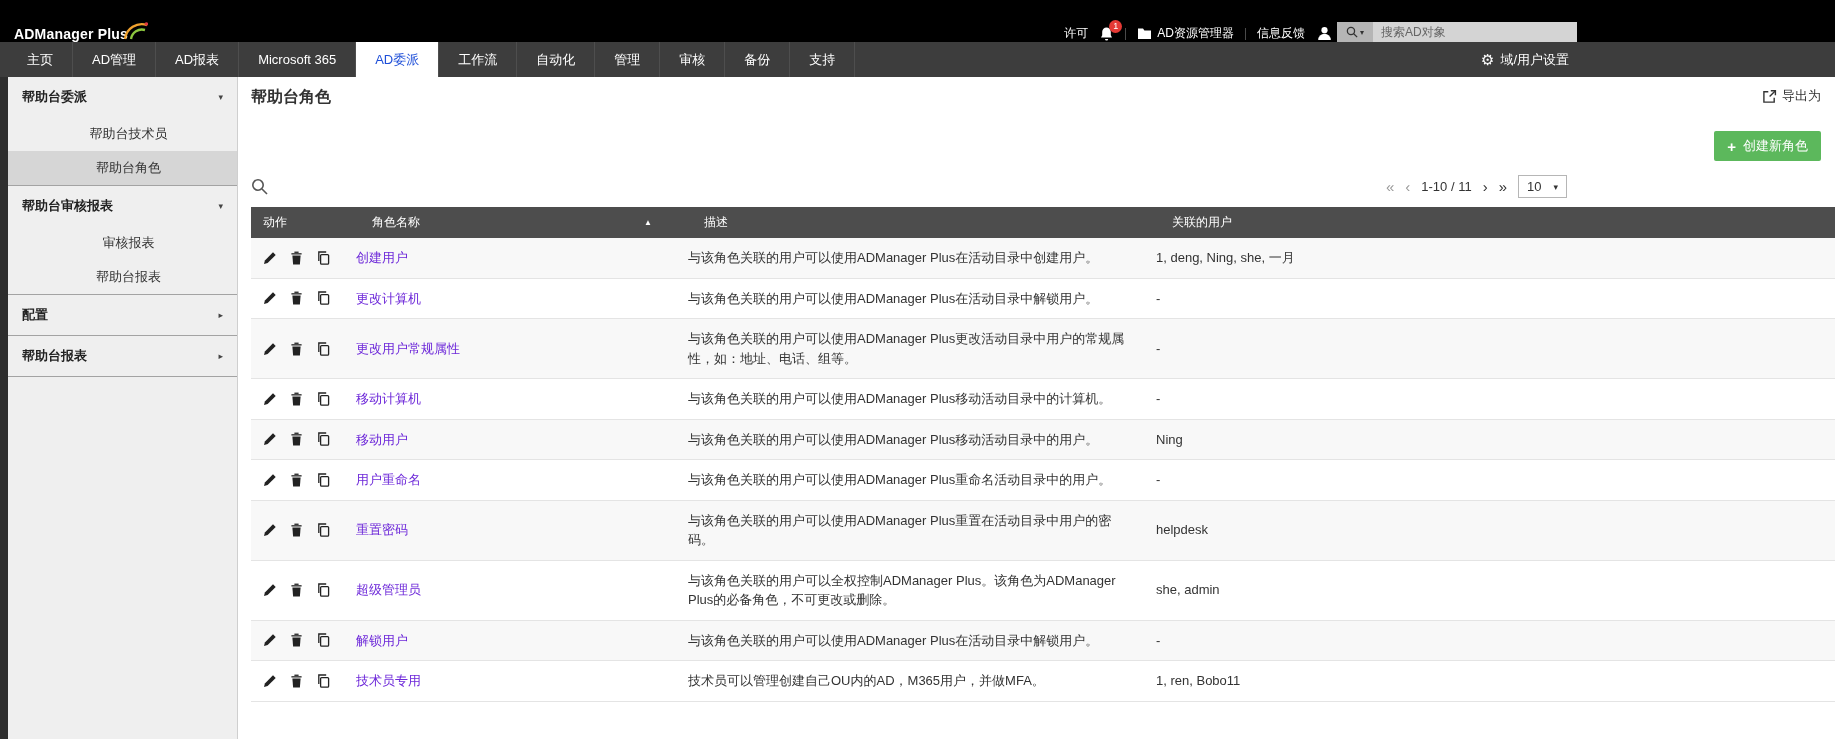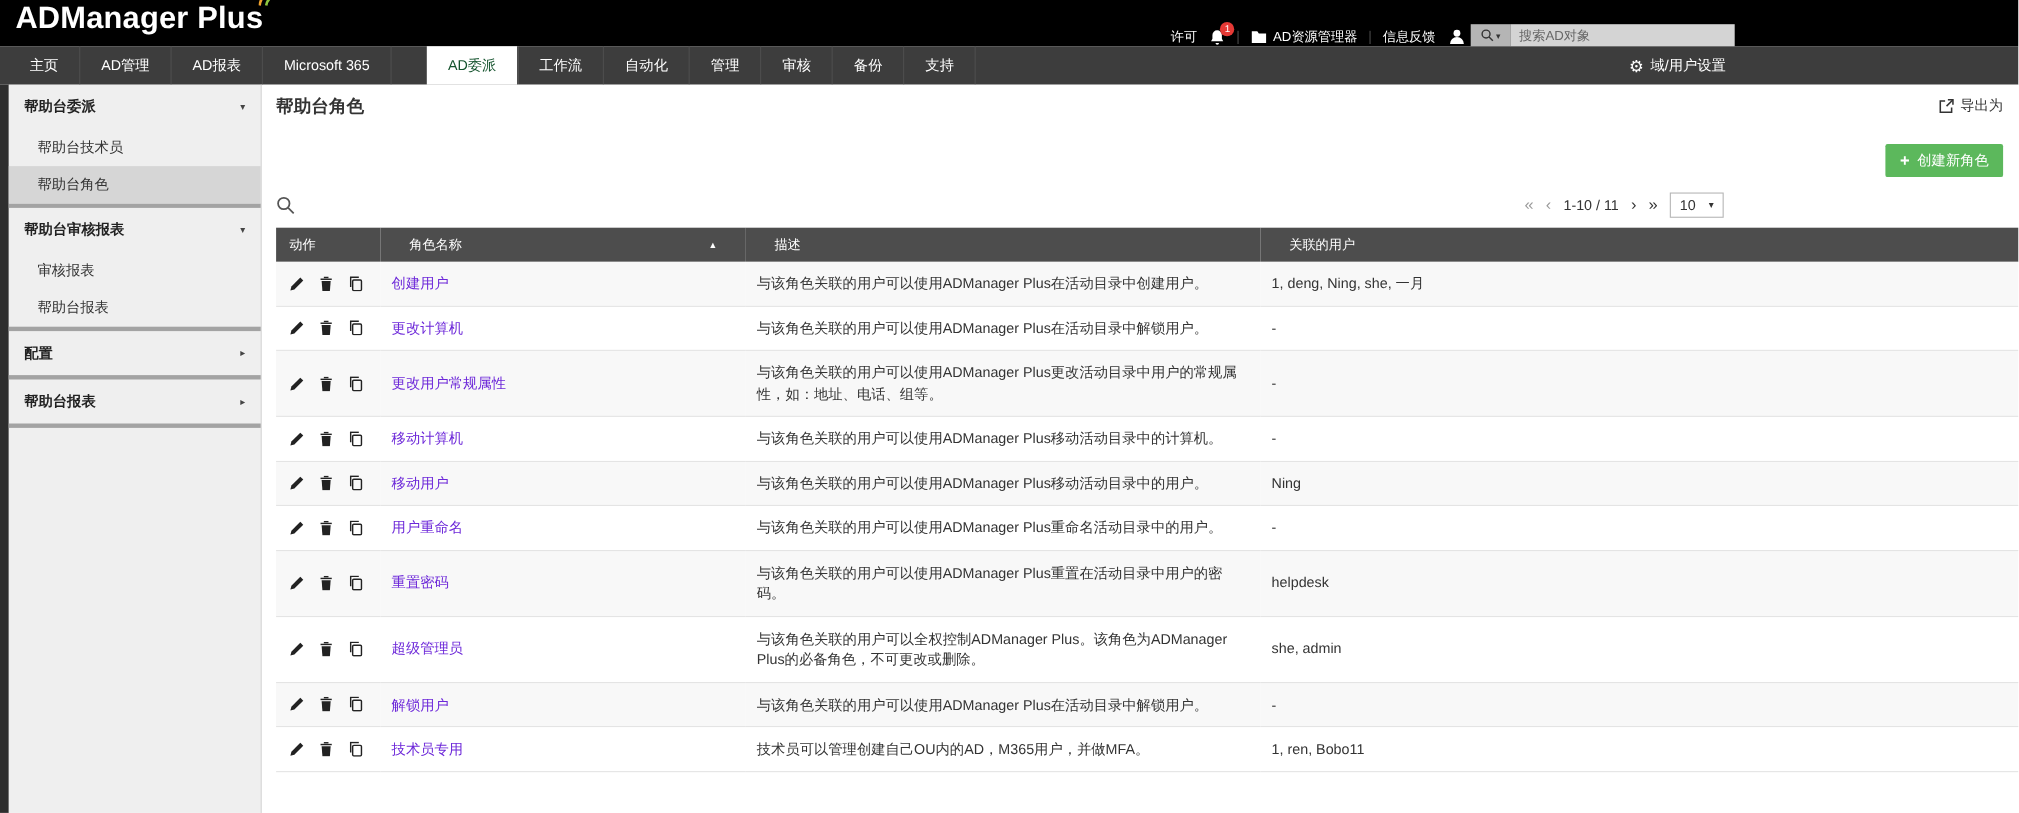--- a/index.html
+++ b/index.html
@@ -1,47 +1,47 @@
 <!DOCTYPE html>
 <html><head>
 <meta charset="utf-8">
 <style>
   * { box-sizing: border-box; margin: 0; padding: 0; }
   html, body { width: 1835px; height: 739px; overflow: hidden; }
   body { font-family: "Liberation Sans", "DejaVu Sans", sans-serif; background: #fff; }
 
   
   .topbar { height: 42px; background: #000; display: flex; justify-content: space-between; padding-left: 14px; }
-  .logo { display: flex; align-items: flex-start; color: #fff; font-size: 28px; font-weight: bold; letter-spacing: .2px; }
+  .logo { display: flex; align-items: flex-end; color: #fff; font-size: 14px; font-weight: bold; letter-spacing: .2px; }
   .logo-swoosh { margin: -14px 0 0 -4px; }
   .topbar-right { display: flex; flex-direction: row; justify-content: center; align-items: flex-end; gap: 4px; margin-right: 258px; }
   .tb-row1 { display: flex; align-items: center; gap: 11px; color: #fff; font-size: 12px; }
   .tb-link { display: flex; align-items: center; gap: 5px; color: #fff; cursor: pointer; white-space: nowrap; }
   .tb-sep { width: 1px; height: 12px; background: #4a4a4a; }
   .bell-wrap { position: relative; cursor: pointer; display: flex; }
   .badge { position: absolute; top: -6px; right: -8px; min-width: 13px; height: 13px; background: #e53935; border-radius: 8px; color: #fff; font-size: 9px; line-height: 13px; text-align: center; padding: 0 2px; }
   .tb-search { display: flex; width: 240px; height: 20px; }
   .search-scope { width: 36px; background: #b5b5b5; display: flex; align-items: center; justify-content: center; gap: 2px; cursor: pointer; }
   .search-scope .caret { font-size: 8px; color: #333; }
   .tb-search input { flex: 1; height: 100%; border: 0; outline: none; background: #d4d4d4; font-size: 12px; color: #444; padding: 0 8px; font-family: inherit; }
   .tb-search input::placeholder { color: #666; }
 
   
   .tabbar { height: 35px; background: #3d3d3d; display: flex; justify-content: space-between; }
   .tabs { display: flex; padding-left: 8px; }
   .tab { display: flex; align-items: center; padding: 0 19px; color: #fff; font-size: 13px; border-right: 1px solid #4e4e4e; cursor: pointer; white-space: nowrap; }
-  .tab.active { background: #fff; color: #14532d; margin-left: 32px; }
+  .tab.active { background: #fff; color: #1d4ed8; }
   .domain-settings { display: flex; align-items: center; gap: 6px; color: #fff; font-size: 13px; margin-right: 260px; padding: 0 6px; cursor: pointer; white-space: nowrap; }
   .gear-glyph { font-size: 15px; }
 
   
   .app-body { display: flex; height: 662px; }
   .left-strip { width: 8px; background: #2e2e2e; }
   .sidebar { width: 230px; background: #efefef; border-right: 1px solid #cfcfcf; font-size: 13px; }
-  .side-section { border-bottom: 4px solid #a3a3a3; }
+  .side-section { border-bottom: 1px solid #a3a3a3; text-align: center; }
   .side-header { display: flex; justify-content: space-between; align-items: center; padding: 11px 14px; font-weight: bold; color: #222; cursor: pointer; }
   .chev { font-size: 9px; color: #444; }
   .side-item { padding: 8px 14px 8px 26px; color: #333; cursor: pointer; }
   .side-item.selected { background: #d6d6d6; }
 
   .main { flex: 1; background: #fff; padding-top: 8px; }
   .page-head { display: flex; justify-content: space-between; align-items: flex-start; padding: 2px 14px 0 13px; }
   .page-title { font-size: 16px; font-weight: bold; color: #333; margin-bottom: 7px; }
   .page-desc { font-size: 12px; color: #8a8a8a; }
   .learn-more { color: #666; text-decoration: underline; cursor: pointer; margin-left: 4px; }

